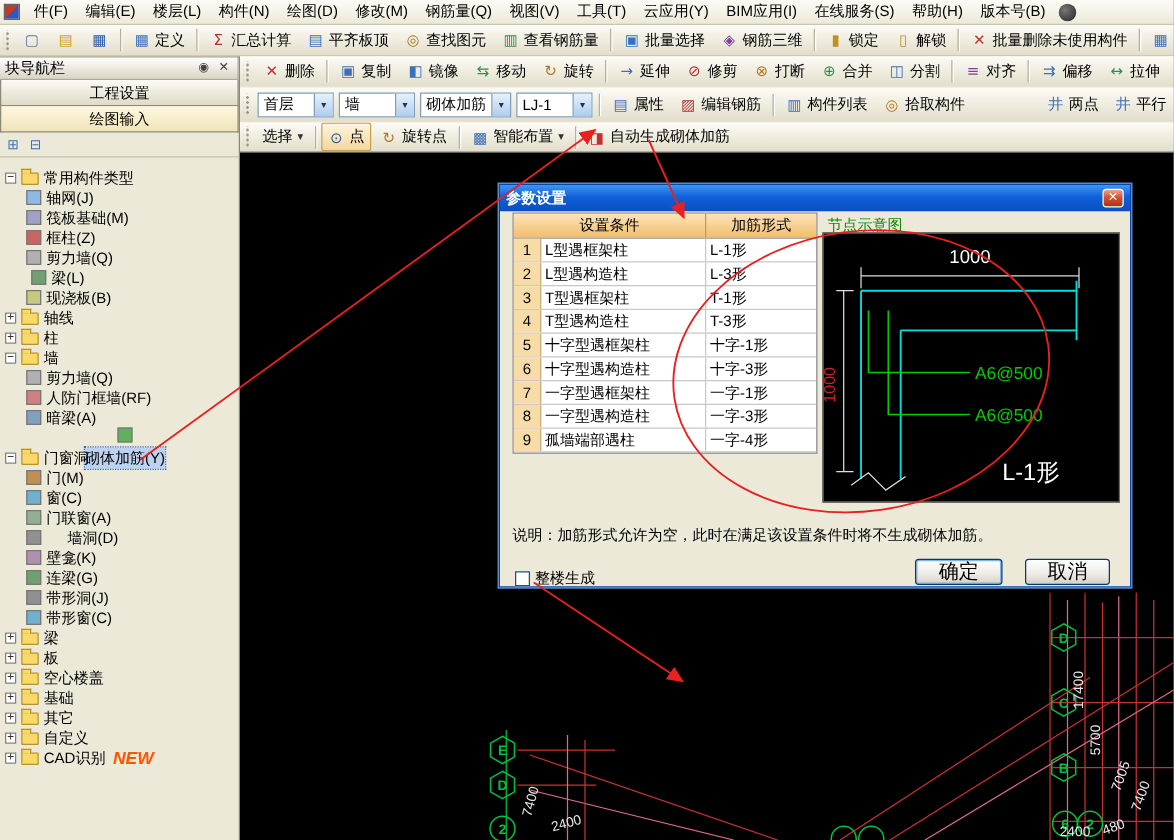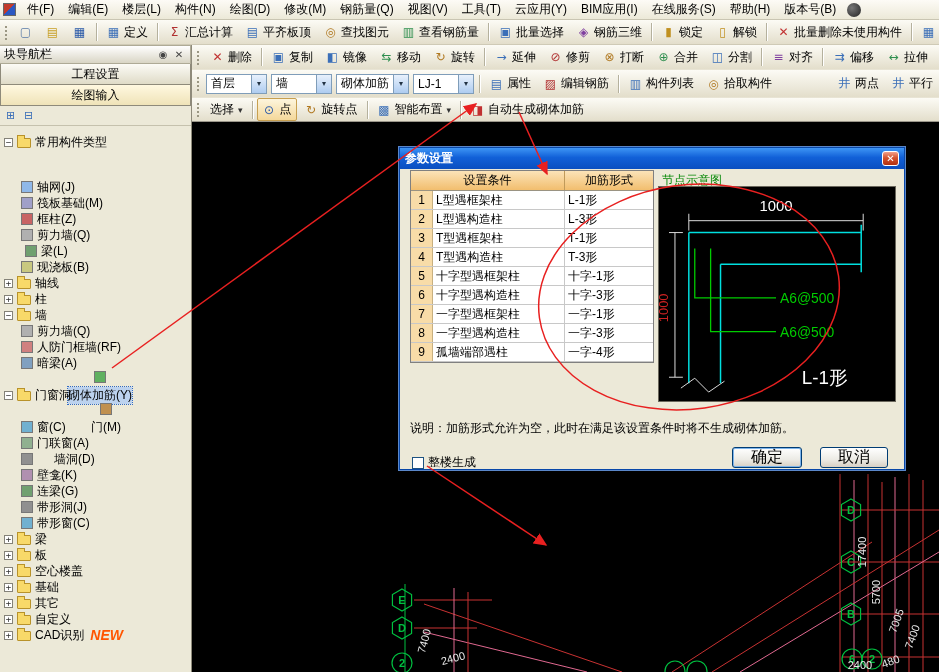--- a/index.html
+++ b/index.html
@@ -329,21 +329,21 @@
     <div class="sb-tools">
       <span class="sb-ico2">⊞</span>
       <span class="sb-ico2">⊟</span>
     </div>
     <div id="tree">
         <div class="tree-item" style="padding-left: 4px;">
           <span class="expander">−</span>
           <span class="ti-folder"></span>
           <span class="tree-lbl">常用构件类型</span>
         </div>
-        <div class="tree-item" style="padding-left: 21px; margin-top: 29px;">
+        <div class="tree-item" style="padding-left: 21px;">
           <span class="ti ti-axis"></span>
           <span class="tree-lbl">轴网(J)</span>
         </div>
         <div class="tree-item" style="padding-left: 21px;">
           <span class="ti ti-raft"></span>
           <span class="tree-lbl">筏板基础(M)</span>
         </div>
         <div class="tree-item" style="padding-left: 21px;">
           <span class="ti ti-column"></span>
           <span class="tree-lbl">框柱(Z)</span>
@@ -389,21 +389,21 @@
         </div>
         <div class="tree-item sel" style="padding-left: 9px; flex-direction: column;">
           <span class="ti ti-rebar"></span>
           <span class="tree-lbl">砌体加筋(Y)</span>
         </div>
         <div class="tree-item" style="padding-left: 4px;">
           <span class="expander">−</span>
           <span class="ti-folder"></span>
           <span class="tree-lbl">门窗洞</span>
         </div>
-        <div class="tree-item" style="padding-left: 21px; flex-direction: column;">
+        <div class="tree-item" style="padding-left: 21px;">
           <span class="ti ti-door"></span>
           <span class="tree-lbl">门(M)</span>
         </div>
         <div class="tree-item" style="padding-left: 21px;">
           <span class="ti ti-window"></span>
           <span class="tree-lbl">窗(C)</span>
         </div>
         <div class="tree-item" style="padding-left: 21px;">
           <span class="ti ti-doorwin"></span>
           <span class="tree-lbl">门联窗(A)</span>

